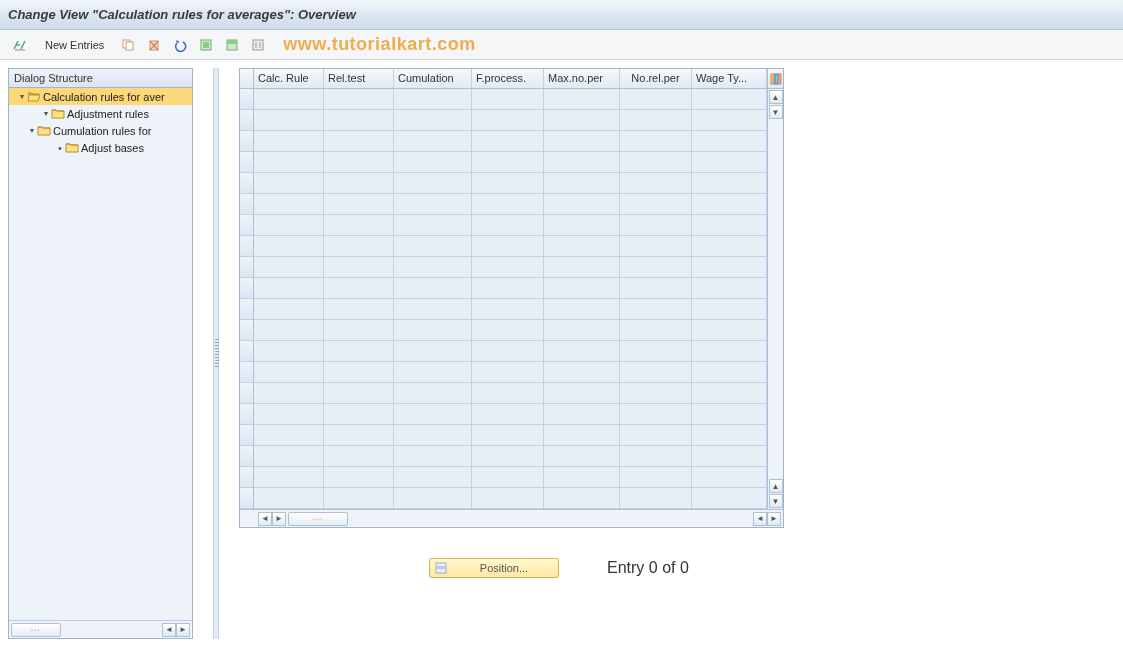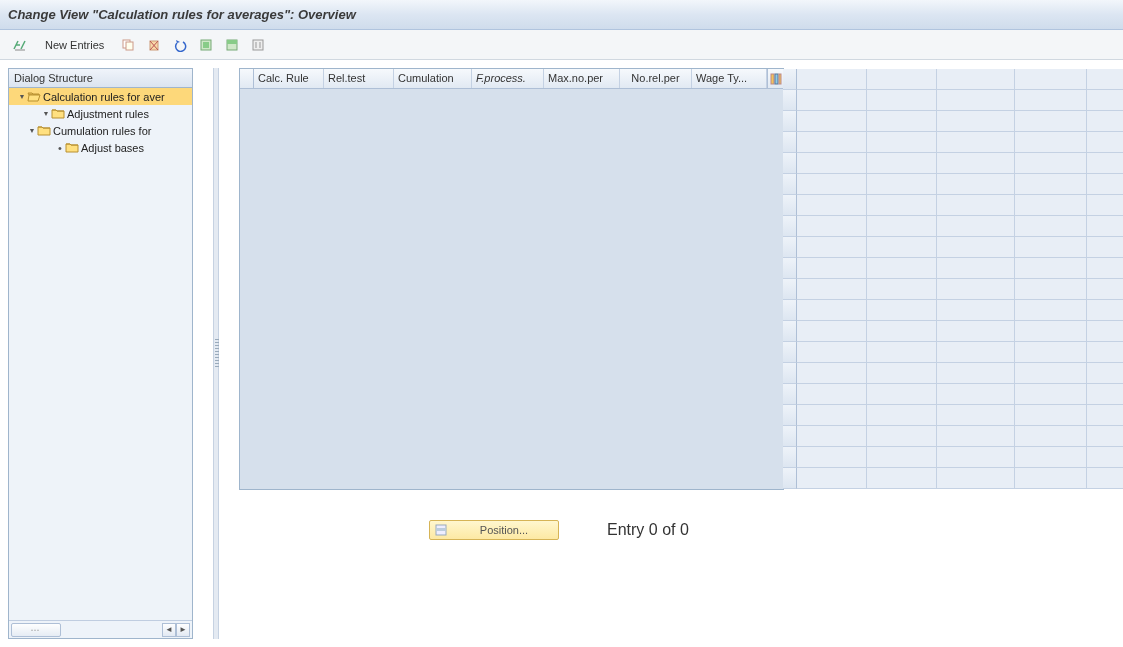--- a/index.html
+++ b/index.html
@@ -140,21 +140,21 @@
   .content {
     flex:1;
     display:flex;
     flex-direction:column;
     position:relative;
   }
   .grid-wrapper{
     border:1px solid #9fb5cc;
     width:545px;
     display:flex;
-    flex-direction:row;
+    flex-direction:column;
     background:#d6e0ec;
   }
   .grid-header{
     display:flex;
     background:linear-gradient(to bottom,#f6f9fc,#e1e9f3);
     border-bottom:1px solid #aebfd6;
     height:20px;
   }
   .grid-header .hcell{
     border-right:1px solid #c4d1e3;
@@ -251,21 +251,21 @@
     display:flex;align-items:center;justify-content:center;
   }
   .entry-text{
     margin-left:48px;
     font-size:16px;color:#333;
   }
   
   .w-calc{width:70px;}
   .w-rel{width:70px;}
   .w-cum{width:78px;}
-  .w-fpr{width:72px;font-style:italic;}
+  .w-fpr{width:72px;}
   .w-max{width:76px;}
   .w-nor{width:72px;text-align:center;}
   .w-wage{width:75px;}
 </style>
 </head>
 <body>
 
 <div class="titlebar">
   <h1>Change View "Calculation rules for averages": Overview</h1>
 </div>
@@ -309,20 +309,21 @@
         <rect x="2" y="2" width="10" height="4" fill="#8c8"></rect>
       </svg>
   </button>
   <button class="tbtn">
     <svg width="14" height="14" viewBox="0 0 14 14">
         <rect x="2" y="2" width="10" height="10" fill="#eee" stroke="#999"></rect>
         <line x1="5" y1="4" x2="5" y2="10" stroke="#999"></line>
         <line x1="9" y1="4" x2="9" y2="10" stroke="#999"></line>
       </svg>
   </button>
+  <span class="watermark">www.tutorialkart.com</span>
 </div>
 
 <div class="main">
 
   <div class="sidebar">
     <div class="sidebar-header">Dialog Structure</div>
     <div class="tree" id="tree">
         <div class="tree-node selected" style="padding-left: 8px;">
           <span class="tw" style="font-size: 7px;">▼</span>
           <span class="folder-icon">

